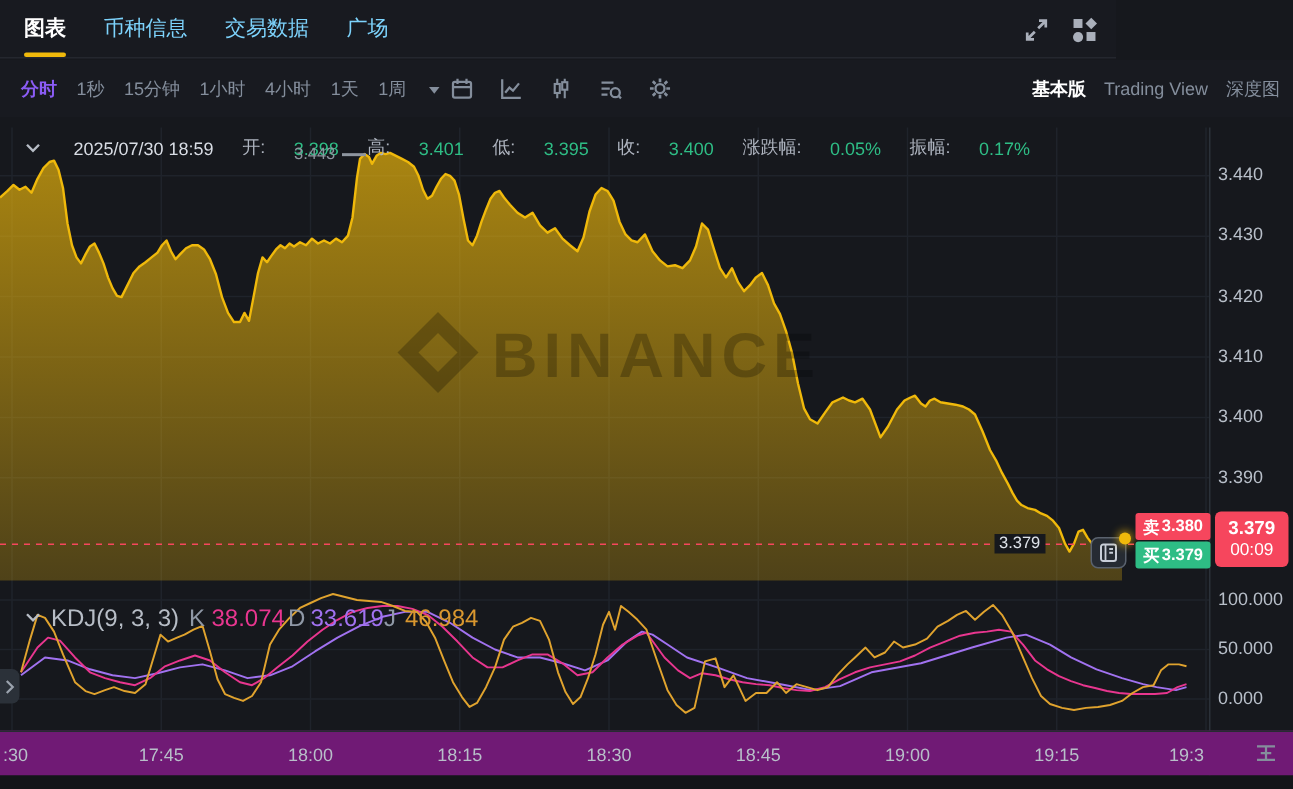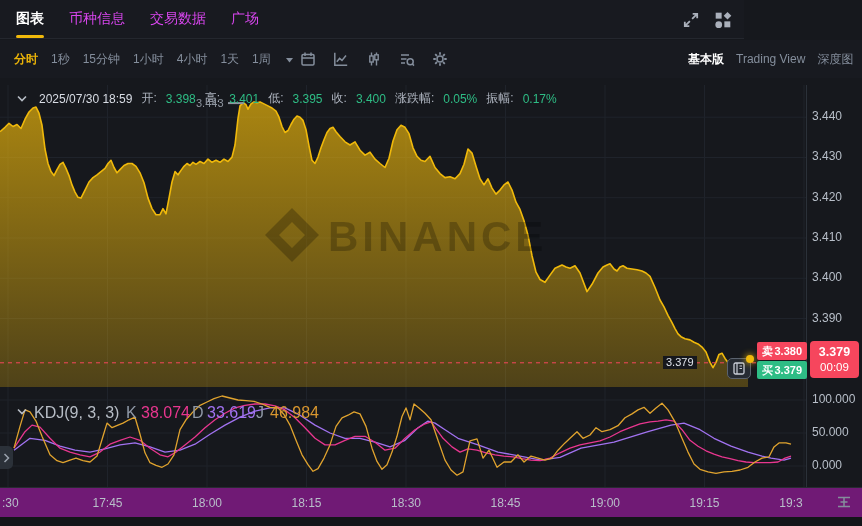--- a/index.html
+++ b/index.html
@@ -6,41 +6,41 @@
   html,body { background:#000; }
   #app {
     position:relative; width:862px; height:526px; overflow:hidden;
     background:#16181d; font-family:"Liberation Sans","DejaVu Sans",sans-serif;
     color:#EAECEF; -webkit-font-smoothing:antialiased;
   }
   
   #header { position:absolute; left:0; top:0; width:744px; height:39px;
     background:#181a20; border-bottom:1px solid #24272e; display:flex; align-items:flex-end; }
   .tabs { display:flex; gap:25px; padding-left:16px; height:100%; align-items:center; }
-  .tab { position:relative; font-size:14px; color:#d946ef; cursor:pointer; height:100%;
+  .tab { position:relative; font-size:14px; color:#7dd3fc; cursor:pointer; height:100%;
     display:flex; align-items:center; }
   .tab.active { color:#fff; font-weight:bold; }
   .tab.active::after { content:""; position:absolute; left:0; right:0; bottom:0;
     height:3px; background:#F0B90B; border-radius:2px; }
   .header-icons { position:absolute; right:12px; top:0; height:39px; display:flex;
     gap:14px; align-items:center; }
   .hicon { width:18px; height:18px; color:#aab0bb; cursor:pointer; }
   
   #toolbar { position:absolute; left:0; top:40px; width:862px; height:38px; background:#181a20; }
   .intervals { position:absolute; left:14px; top:0; height:38px; display:flex; gap:13px; align-items:center; }
   .interval { font-size:12px; color:#848E9C; cursor:pointer; white-space:nowrap; }
-  .interval.active { color:#eab308; font-weight:bold; }
+  .interval.active { color:#8b5cf6; font-weight:bold; }
   .tool-icons { position:absolute; left:300px; top:0; height:38px; display:flex; gap:17px; align-items:center; }
   .ticon { width:16px; height:16px; color:#848E9C; cursor:pointer; }
   .views { position:absolute; left:688px; top:0; height:38px; display:flex; gap:12px; align-items:center; white-space:nowrap; }
   .view { font-size:12px; color:#848E9C; cursor:pointer; }
   .view.active { color:#fff; font-weight:bold; }
   
   #chart-svg { position:absolute; left:0; top:0; }
-  #ohlc-row { position:absolute; left:16px; top:90px; display:flex; gap:9px; align-items:center;
+  #ohlc-row { position:absolute; left:16px; top:90px; display:flex; gap:19px; align-items:center;
     font-size:12px; white-space:nowrap; }
   #ohlc-row .chev { width:12px; height:10px; color:#b7bdc6; margin-right:2px; cursor:pointer; }
   .ohlc-date { color:#d8dce4; }
   .ohlc-label { color:#aeb4bf; }
   .ohlc-val { color:#2EBD85; }
   #high-marker-label { position:absolute; left:196px; top:97px; font-size:11px; color:#8e959f; }
   
   #price-axis-border { position:absolute; left:806px; top:85px; width:1px; height:432px; background:#2b3139; }
   .axis-label { position:absolute; left:812px; font-size:12px; color:#b8bfc9; }
   

